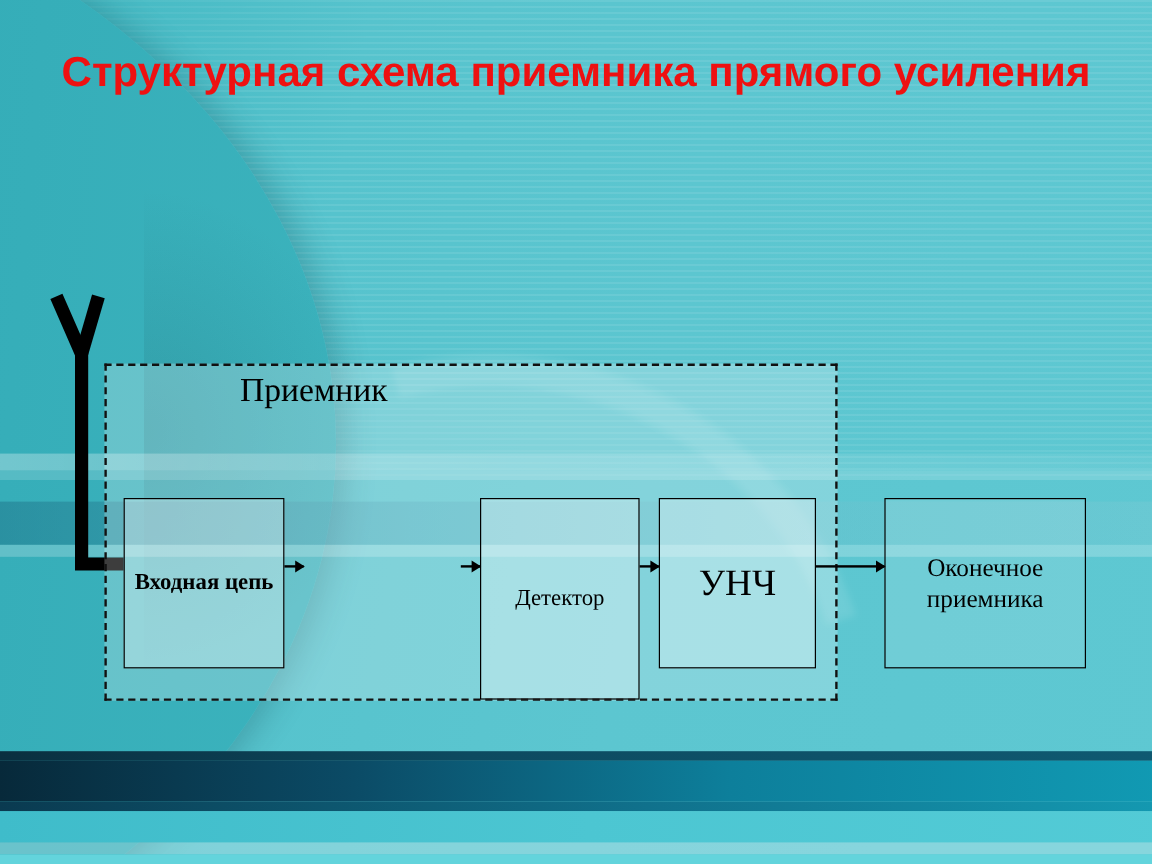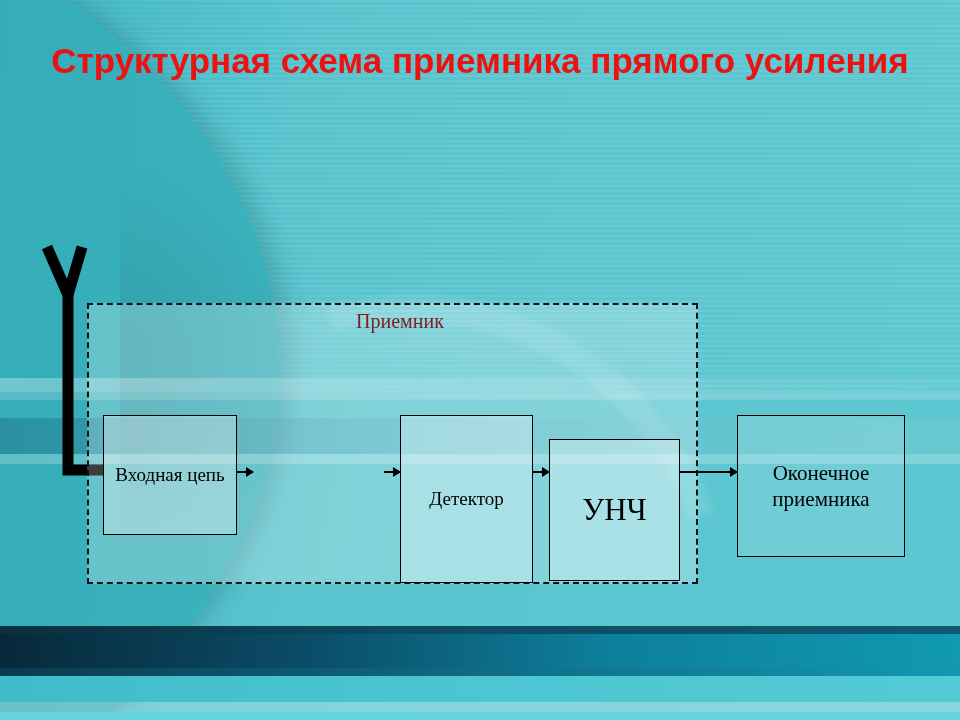--- a/index.html
+++ b/index.html
@@ -101,42 +101,42 @@
     left: 87px; top: 303px;
     width: 611px; height: 281px;
     border: 2px dashed #111111;
     background: rgba(255,255,255,0.24);
     box-sizing: border-box;
   }
   .receiver-label {
     position: absolute;
     left: 200px; top: 310px;
     width: 400px;
-    text-align: center;
-    font-size: 20px;
-    color: #7f1d1d;
+    text-align: left;
+    font-size: 28px;
+    color: #000000;
   }
 
   .node {
     position: absolute;
     border: 1.6px solid #000000;
     box-sizing: border-box;
     background: rgba(255,255,255,0.30);
     display: flex;
     align-items: center;
     justify-content: center;
     text-align: center;
     color: #000000;
     line-height: 1.25;
     padding: 0 4px;
   }
-  .node-input    { left: 103px; top: 415px; width: 134px; height: 120px; font-size: 19px; }
+  .node-input    { left: 103px; top: 415px; width: 134px; height: 142px; font-size: 19px; font-weight: bold; }
   .node-rf       { left: 253px; top: 415px; width: 131px; height: 142px; font-size: 31px; }
   .node-detector { left: 400px; top: 415px; width: 133px; height: 168px; font-size: 19px; }
-  .node-af       { left: 549px; top: 415px; width: 131px; height: 142px; font-size: 31px; margin-top: 24px; }
+  .node-af       { left: 549px; top: 415px; width: 131px; height: 142px; font-size: 31px; }
   .node-output   { left: 737px; top: 415px; width: 168px; height: 142px; font-size: 21px; background: rgba(255,255,255,0.12); }
 
   
   .arrow { position: absolute; height: 2px; background: #000000; }
   .arrow::after {
     content: "";
     position: absolute;
     right: -1px; top: 50%;
     transform: translateY(-50%);
     border-left: 8px solid #000000;

